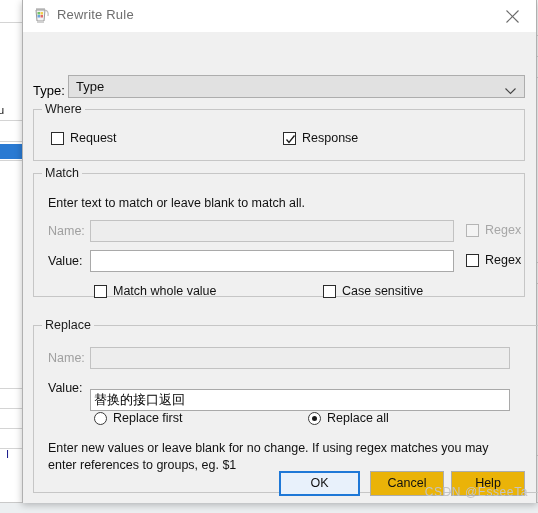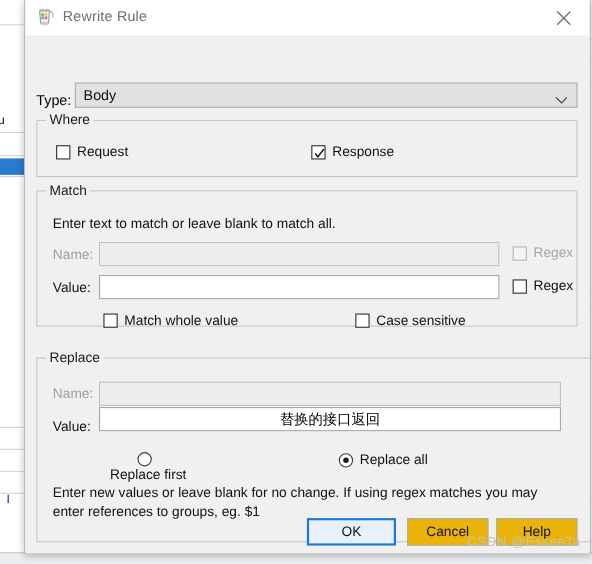--- a/index.html
+++ b/index.html
@@ -335,21 +335,21 @@
         <line x1="0.5" y1="0.5" x2="12.5" y2="12.5" stroke="#6b6b6b" stroke-width="1.1"></line>
         <line x1="12.5" y1="0.5" x2="0.5" y2="12.5" stroke="#6b6b6b" stroke-width="1.1"></line>
       </svg>
     </div>
   </div>
 
   <div class="body-area">
 
     <div class="type-label">Type:</div>
     <div class="type-combo">
-      <div class="sel-text">Body</div>
+      <div class="sel-text">Type</div>
       <div class="chev">
         <svg width="11" height="7" viewBox="0 0 11 7">
           <polyline points="0.5,0.5 5.5,5.5 10.5,0.5" fill="none" stroke="#444" stroke-width="1.1"></polyline>
         </svg>
       </div>
     </div>
 
     <div class="group" id="group-where">
       <div class="group-title">Where</div>
 
@@ -398,23 +398,23 @@
       </div>
     </div>
 
     <div class="group" id="group-replace">
       <div class="group-title">Replace</div>
 
       <div class="fld-label disabled" style="left:14px; top:25px;">Name:</div>
       <div class="tinput disabled" style="left:56px; top:21px; width:420px;"></div>
 
       <div class="fld-label" style="left:14px; top:55px;">Value:</div>
-      <div class="tinput" style="left:56px; top:44px; width:420px;text-align:center;">替换的接口返回</div>
-
-      <div class="rad" style="left:60px; top:85px;flex-direction:column;">
+      <div class="tinput" style="left:56px; top:63px; width:420px;">替换的接口返回</div>
+
+      <div class="rad" style="left:60px; top:85px;">
         <span class="circ"></span>
         <span class="lbl">Replace first</span>
       </div>
 
       <div class="rad" style="left:274px; top:85px;">
         <span class="circ">
             <span class="dot"></span>
           </span>
         <span class="lbl">Replace all</span>
       </div>

